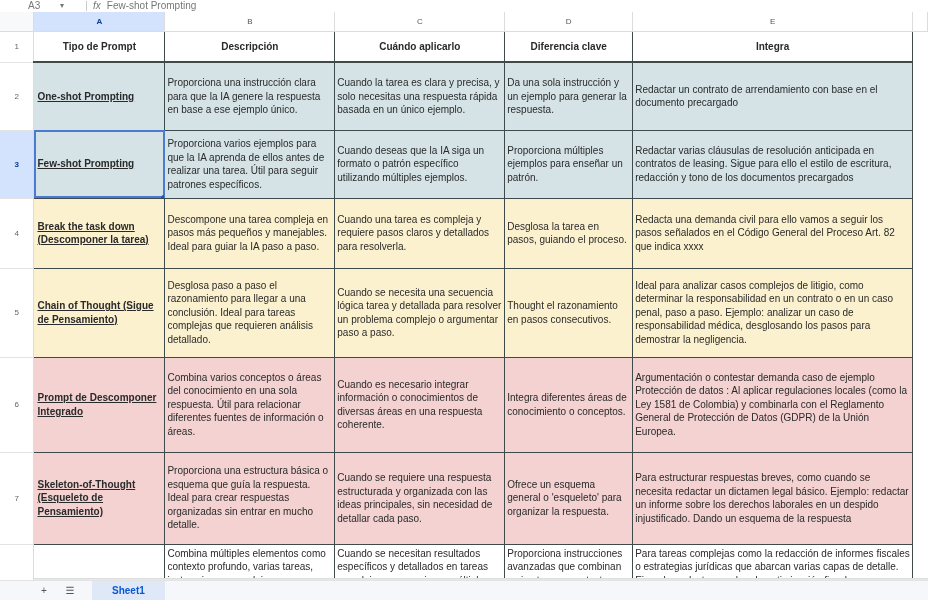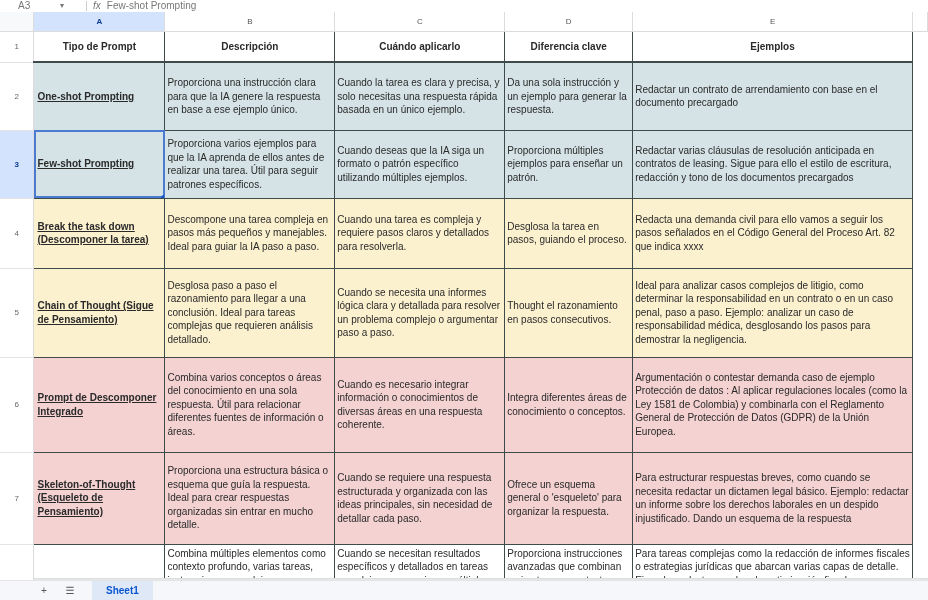--- a/index.html
+++ b/index.html
@@ -4,21 +4,21 @@
 <style>
   * { box-sizing: border-box; margin: 0; padding: 0; }
   html, body { width: 928px; height: 600px; overflow: hidden; background: #ffffff; }
   body { font-family: "Liberation Sans", sans-serif; color: #1f1f1f; position: relative; }
 
   .formula-bar {
     position: absolute; left: 0; top: 0; width: 928px; height: 12px;
     display: flex; align-items: center; font-size: 10px; color: #777; background: #fff;
     overflow: hidden;
   }
-  .formula-bar .cell-ref { width: 60px; padding-left: 18px; line-height: 8px; }
+  .formula-bar .cell-ref { width: 60px; padding-left: 28px; line-height: 8px; }
   .formula-bar .caret { width: 20px; font-size: 8px; line-height: 8px; }
   .formula-bar .sep { width: 1px; height: 10px; background: #ccc; margin: 0 6px; }
   .formula-bar .fx { font-style: italic; margin-right: 6px; line-height: 8px; }
   .formula-bar .formula { line-height: 8px; }
 
   .grid-wrap { position: absolute; left: 0; top: 12px; width: 928px; height: 568px; overflow: hidden; }
   table.sheet { border-collapse: collapse; table-layout: fixed; }
   table.sheet td, table.sheet th { overflow: hidden; vertical-align: middle; }
 
   .col-header th {
@@ -46,21 +46,21 @@
   tr.white td.cell { background: #ffffff; vertical-align: top; }
   td.cell.active { outline: 2px solid #4a7bd0; outline-offset: -2px; position: relative; }
   .handle { position: absolute; right: -3px; bottom: -3px; width: 6px; height: 6px; background: #1a56c4; border-radius: 50%; }
 
   .bottom-bar {
     position: absolute; left: 0; top: 580px; width: 928px; height: 20px; background: #f5f7fb;
     border-top: 1px solid #e3e3e3; display: flex; align-items: center; font-size: 10px; color: #555;
   }
   .bottom-bar .add-sheet { width: 28px; text-align: center; margin-left: 30px; }
   .bottom-bar .sheets-menu { width: 24px; text-align: center; }
-  .bottom-bar .sheet-tab { background: #dfe8f7; color: #0b57d0; height: 20px; line-height: 20px; padding: 0 14px; margin-left: 10px; font-weight: bold; }
+  .bottom-bar .sheet-tab { background: #dfe8f7; color: #0b57d0; height: 20px; line-height: 20px; padding: 0 20px; margin-left: 10px; font-weight: bold; }
   .scroll-shadow { position: absolute; left: 34px; top: 578px; width: 894px; height: 3px; background: linear-gradient(#d8d8d8, #f5f7fb); }
 </style>
 </head>
 <body>
 
 <div class="formula-bar">
   <span class="cell-ref">A3</span>
   <span class="caret">▾</span>
   <span class="sep"></span>
   <span class="fx">fx</span>
@@ -88,21 +88,21 @@
       <th>E</th>
       <th></th>
     </tr>
 
     <tr class="hdr">
       <td class="rownum">1</td>
       <td class="cell">Tipo de Prompt</td>
       <td class="cell">Descripción</td>
       <td class="cell">Cuándo aplicarlo</td>
       <td class="cell">Diferencia clave</td>
-      <td class="cell">Ejemplos</td>
+      <td class="cell">Integra</td>
       <td></td>
     </tr>
 
     <tr class="blue" style="height:68px">
       <td class="rownum">2</td>
       <td class="cell type">One-shot Prompting</td>
       <td class="cell">Proporciona una instrucción clara para que la IA genere la respuesta en base a ese ejemplo único.</td>
       <td class="cell">Cuando la tarea es clara y precisa, y solo necesitas una respuesta rápida basada en un único ejemplo.</td>
       <td class="cell">Da una sola instrucción y un ejemplo para generar la respuesta.</td>
       <td class="cell">Redactar un contrato de arrendamiento con base en el documento precargado</td>
@@ -126,21 +126,21 @@
       <td class="cell">Cuando una tarea es compleja y requiere pasos claros y detallados para resolverla.</td>
       <td class="cell">Desglosa la tarea en pasos, guiando el proceso.</td>
       <td class="cell">Redacta una demanda civil para ello vamos a seguir los pasos señalados en el Código General del Proceso Art. 82 que indica xxxx</td>
       <td></td>
     </tr>
 
     <tr class="yellow" style="height:89px">
       <td class="rownum">5</td>
       <td class="cell type">Chain of Thought (Sigue de Pensamiento)</td>
       <td class="cell">Desglosa paso a paso el razonamiento para llegar a una conclusión. Ideal para tareas complejas que requieren análisis detallado.</td>
-      <td class="cell">Cuando se necesita una informes lógica clara y detallada para resolver un problema complejo o argumentar paso a paso.</td>
+      <td class="cell">Cuando se necesita una secuencia lógica tarea y detallada para resolver un problema complejo o argumentar paso a paso.</td>
       <td class="cell">Thought el razonamiento en pasos consecutivos.</td>
       <td class="cell">Ideal para analizar casos complejos de litigio, como determinar la responsabilidad en un contrato o en un caso penal, paso a paso. Ejemplo: analizar un caso de responsabilidad médica, desglosando los pasos para demostrar la negligencia.</td>
       <td></td>
     </tr>
 
     <tr class="red" style="height:95px">
       <td class="rownum">6</td>
       <td class="cell type">Prompt de Descomponer Integrado</td>
       <td class="cell">Combina varios conceptos o áreas del conocimiento en una sola respuesta. Útil para relacionar diferentes fuentes de información o áreas.</td>
       <td class="cell">Cuando es necesario integrar información o conocimientos de diversas áreas en una respuesta coherente.</td>

